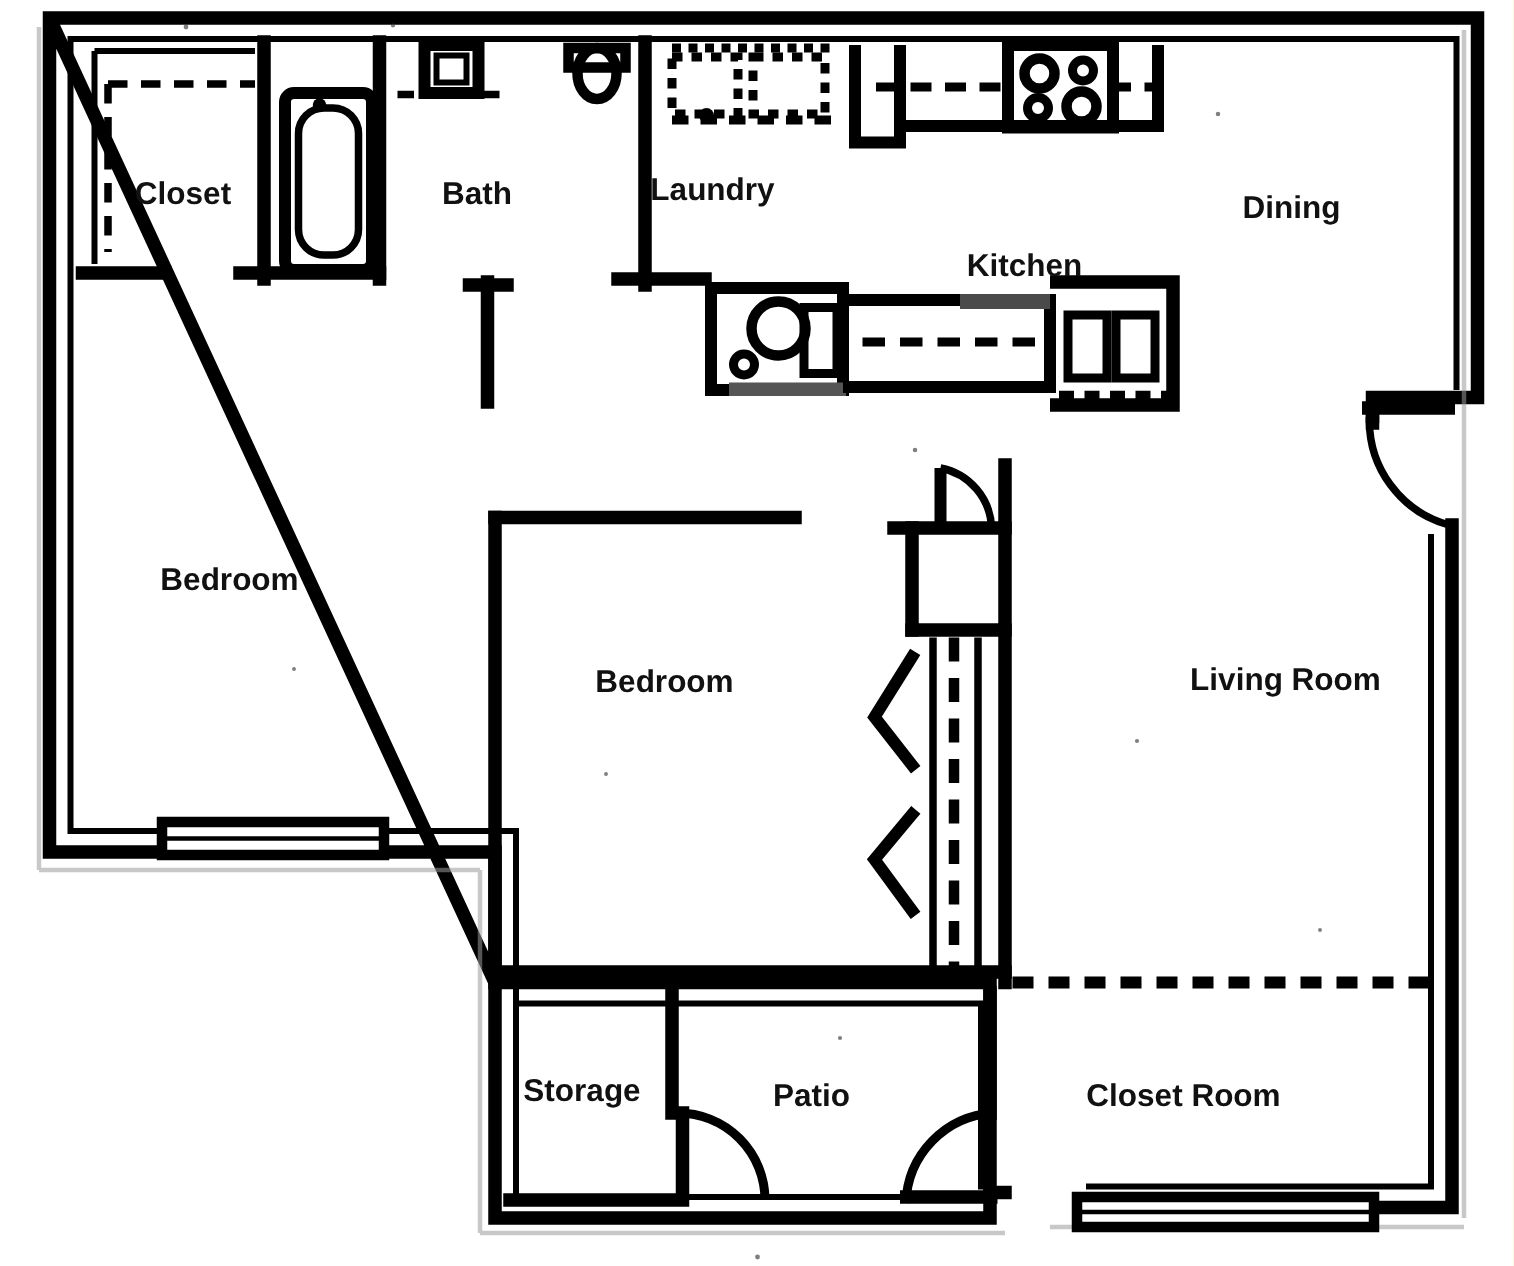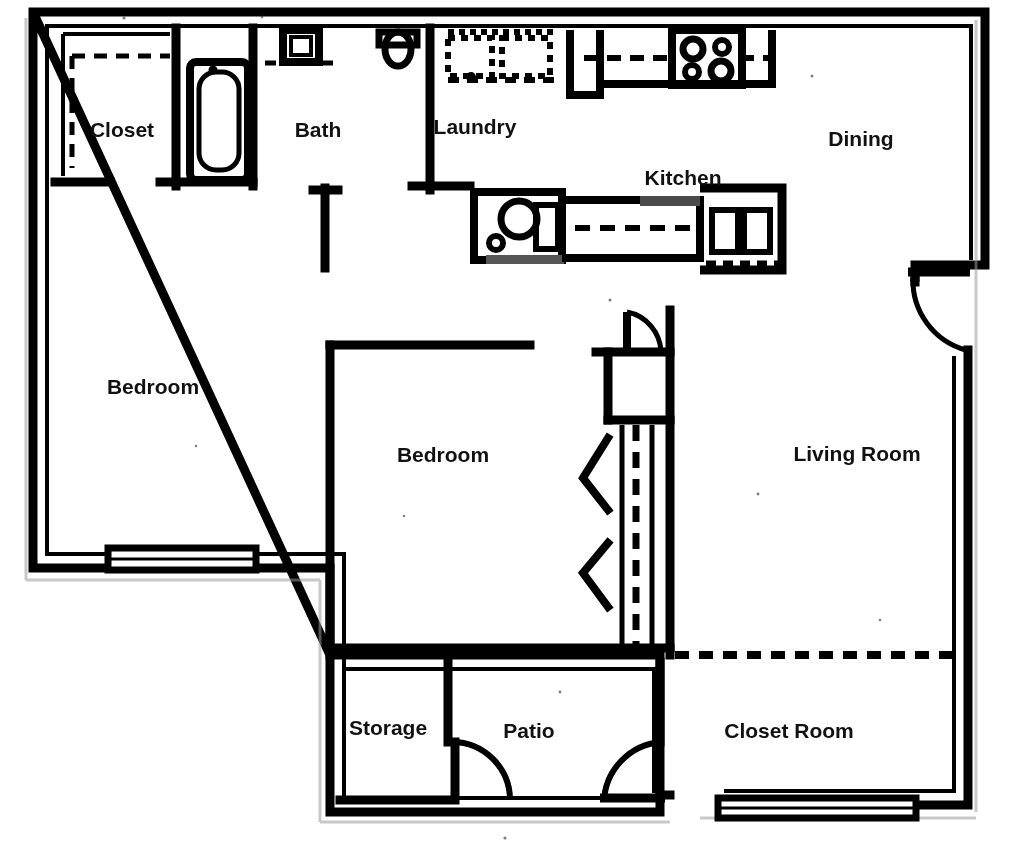--- a/index.html
+++ b/index.html
@@ -226,16 +226,16 @@
 
   <div class="room-label" style="left:122px; top:130px; font-size:21px;">Closet</div>
   <div class="room-label" style="left:318px; top:130px; font-size:21px;">Bath</div>
   <div class="room-label" style="left:475px; top:127px; font-size:21px;">Laundry</div>
   <div class="room-label" style="left:683px; top:130px; font-size:21px;margin-top:48px;">Kitchen</div>
   <div class="room-label" style="left:861px; top:139px; font-size:21px;">Dining</div>
   <div class="room-label" style="left:153px; top:387px; font-size:21px;">Bedroom</div>
   <div class="room-label" style="left:443px; top:455px; font-size:21px;">Bedroom</div>
   <div class="room-label" style="left:813px; top:454px; font-size:21px;margin-left:44px;">Living Room</div>
   <div class="room-label" style="left:388px; top:728px; font-size:21px;">Storage</div>
-  <div class="room-label" style="left:529px; top:731px; font-size:21px;">Patio</div>
+  <div class="room-label" style="left:541px; top:731px; font-size:21px;">Patio</div>
   <div class="room-label" style="left:789px; top:731px; font-size:21px;">Closet Room</div>
 
 </div>
 
 </body></html>

